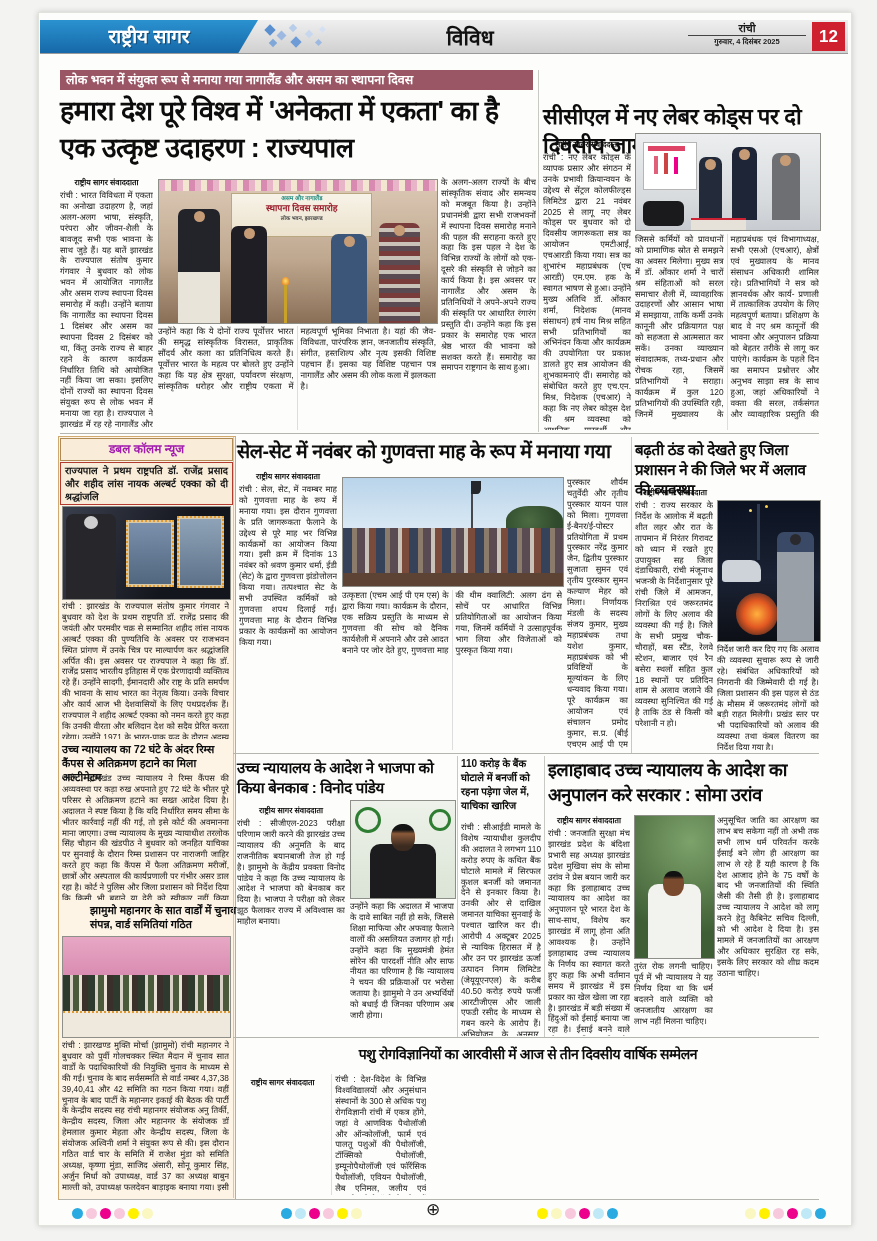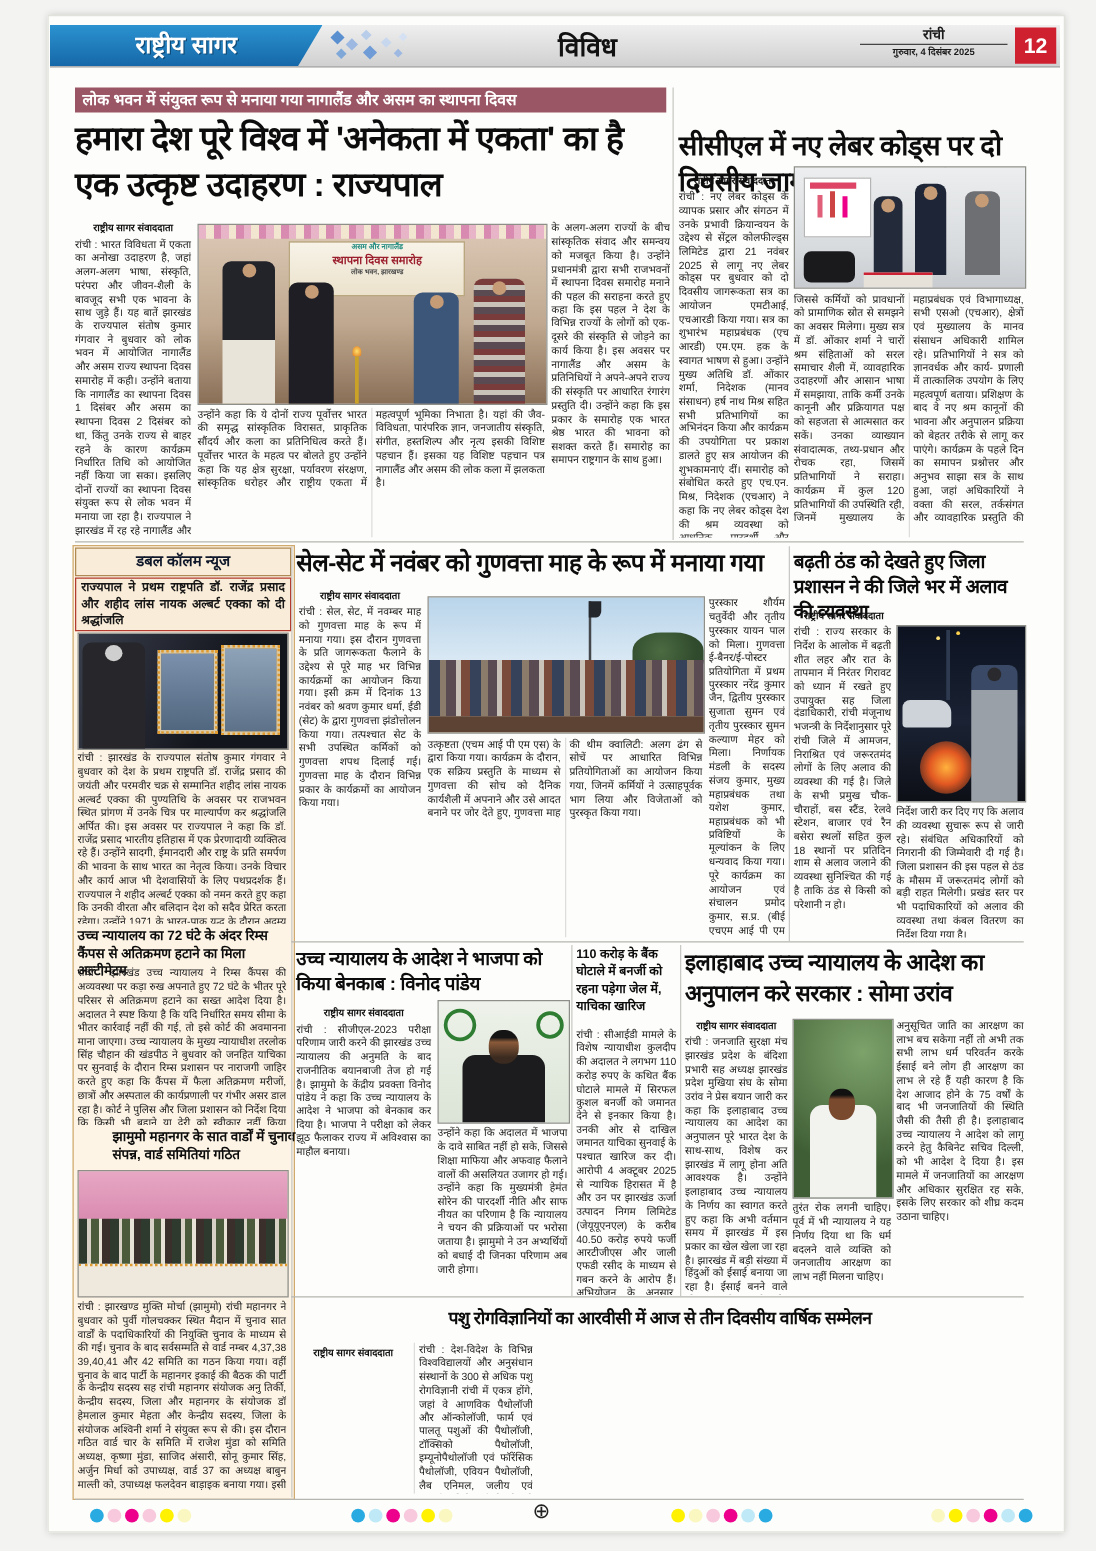--- a/index.html
+++ b/index.html
@@ -106,21 +106,21 @@
     <div class="abs" style="left:4%;bottom:4%;width:22%;height:26%;background:#1a1a1c;border-radius:6px;"></div>
     <div class="abs" style="left:30%;bottom:0;width:30%;height:10%;background:#e6e2da;border-top:2px solid #c23;"></div>
   </div>
   <div class="abs bt c2" style="left:635px;top:234px;width:184px;height:196px;">जिससे कर्मियों को प्रावधानों को प्रामाणिक स्रोत से समझने का अवसर मिलेगा। मुख्य सत्र में डॉ. ओंकार शर्मा ने चारों श्रम संहिताओं को सरल समाचार शैली में, व्यावहारिक उदाहरणों और आसान भाषा में समझाया, ताकि कर्मी उनके कानूनी और प्रक्रियागत पक्ष को सहजता से आत्मसात कर सकें। उनका व्याख्यान संवादात्मक, तथ्य-प्रधान और रोचक रहा, जिसमें प्रतिभागियों ने सराहा। कार्यक्रम में कुल 120 प्रतिभागियों की उपस्थिति रही, जिनमें मुख्यालय के महाप्रबंधक एवं विभागाध्यक्ष, सभी एसओ (एचआर), क्षेत्रों एवं मुख्यालय के मानव संसाधन अधिकारी शामिल रहे। प्रतिभागियों ने सत्र को ज्ञानवर्धक और कार्य- प्रणाली में तात्कालिक उपयोग के लिए महत्वपूर्ण बताया। प्रशिक्षण के बाद वे नए श्रम कानूनों की भावना और अनुपालन प्रक्रिया को बेहतर तरीके से लागू कर पाएंगे। कार्यक्रम के पहले दिन का समापन प्रश्नोत्तर और अनुभव साझा सत्र के साथ हुआ, जहां अधिकारियों ने वक्ता की सरल, तर्कसंगत और व्यावहारिक प्रस्तुति की मुक्त कंठ से सराहना की। सीसीएल द्वारा आगे भी इस प्रकार के जागरूकता एवं क्षमता संवर्धन कार्यक्रम आयोजित किए जाते रहेंगे, ताकि सभी अधिकारी और कर्मचारी बदलते श्रम ढांचे के साथ तालमेल रखते हुए बेहतर कार्य संस्कृति सुनिश्चित कर सकें।</div>
 
   <div class="hr2" style="left:60px;top:433px;width:759px;"></div>
 
   <div class="abs" style="left:58px;top:436px;width:176px;height:762px;background:#fdf4e6;border:1px solid #cfa96e;"></div>
 
   <div class="abs boxed" style="left:60px;top:438px;width:171px;height:21px;">
-    <div style="font-size:12px;font-weight:bold;color:#0f172a;text-align:center;line-height:21px;">डबल कॉलम न्यूज</div>
+    <div style="font-size:12px;font-weight:bold;color:#a21caf;text-align:center;line-height:21px;">डबल कॉलम न्यूज</div>
   </div>
   <div class="abs boxed" style="left:60px;top:462px;width:171px;height:41px;border-color:#b23a2e;">
     <div style="font-size:9.8px;font-weight:bold;color:#161616;line-height:13px;padding:1px 4px;text-align:justify;">राज्यपाल ने प्रथम राष्ट्रपति डॉ. राजेंद्र प्रसाद और शहीद लांस नायक अल्बर्ट एक्का को दी श्रद्धांजलि</div>
   </div>
   <div class="photo" style="left:62px;top:506px;width:167px;height:92px;background:linear-gradient(115deg,#3a3f4d,#14161d 65%);">
     <div class="fig" style="left:2%;bottom:0;width:30%;height:92%;background:#26262b;">
         <i style="background:#cfcfcf;width:14px;height:13px;"></i>
       </div>
     <div class="abs" style="left:38%;top:14%;width:25%;height:66%;background:linear-gradient(#7a90ac,#51677f);border:3px solid #d9c9a6;">
       <i class="abs" style="left:-3px;top:-3px;right:-3px;bottom:-3px;border:2px dotted #e09a2d;display:block;"></i>

